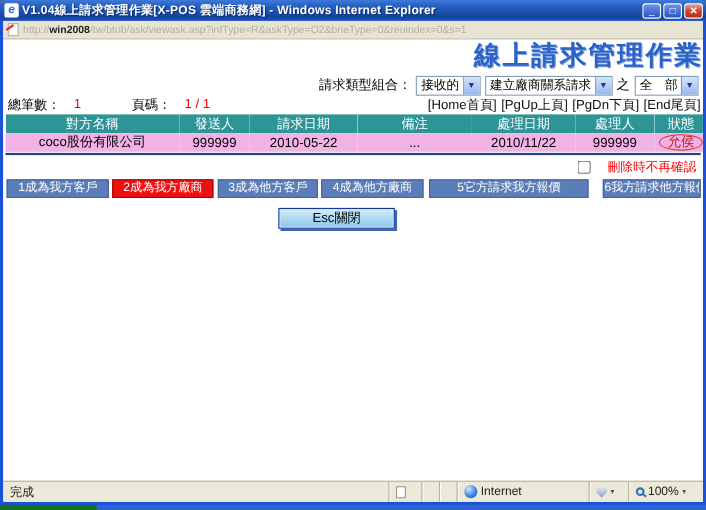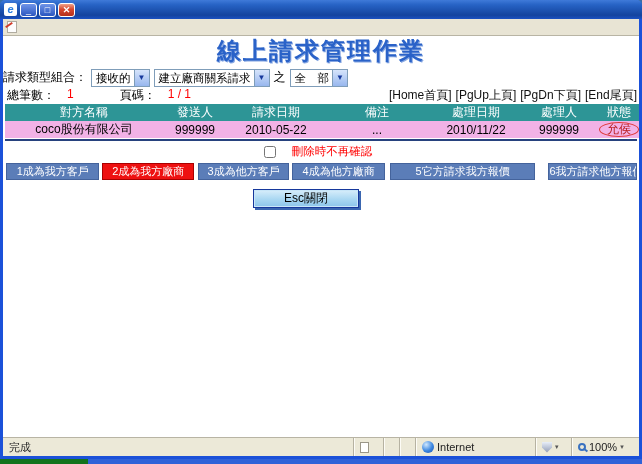--- a/index.html
+++ b/index.html
@@ -25,34 +25,34 @@
   .addressbar { height:17px; flex:0 0 17px; background:#e8e4d4; border-bottom:1px solid #b8b4a4;
                 display:flex; align-items:center; padding:0 4px; gap:4px; }
   .page-icon { width:10px; height:12px; background:#fdfdfd; border:1px solid #b0aca0; position:relative; flex:0 0 10px; }
   .page-icon::after { content:""; position:absolute; left:-3px; top:2px; width:8px; height:2px;
                       background:#d23c2a; transform:rotate(-35deg); }
   .url { font-size:9.5px; color:#b2aea2; white-space:nowrap; overflow:hidden; }
   .url b { color:#222; }
 
   
   .content { flex:1; background:#fff; overflow:hidden; padding-top:2px; }
-  .page-title { text-align:center; font-size:24px; font-weight:bold; color:#2a62c8; height:26px; line-height:26px;
+  .page-title { text-align:right; font-size:24px; font-weight:bold; color:#2a62c8; height:26px; line-height:26px;
                 letter-spacing:2px; text-shadow:1px 1px 0 #88a8e2; }
   .login-notice { text-align:right; font-size:11px; color:#f00; height:12px; line-height:12px; padding-right:3px; }
 
   .toolbar { display:flex; margin:2px 1px 0 1px; background:#10307e; border:1px solid #0a2464; gap:2px; padding:1px; height:18px; }
   .tb-btn { background:linear-gradient(#6d93dc,#4a74c8 60%,#3f66b8); border:1px solid #9db8e8; color:#fff;
             font-size:11px; line-height:14px; text-align:center; cursor:pointer; white-space:nowrap; overflow:hidden; }
   .tb-btn.disabled { color:#24459c; cursor:default; }
   .tb-btn:nth-child(1){flex:1.5} .tb-btn:nth-child(2){flex:1} .tb-btn:nth-child(3){flex:.95}
   .tb-btn:nth-child(4){flex:1} .tb-btn:nth-child(5){flex:.95} .tb-btn:nth-child(6){flex:.95}
   .tb-btn:nth-child(7){flex:.95} .tb-btn:nth-child(8){flex:1.35} .tb-btn:nth-child(9){flex:1.35}
   .tb-btn:nth-child(10){flex:1} .tb-btn:nth-child(11){flex:1.1}
 
-  .filter-row { display:flex; align-items:center; gap:4px; margin:4px 4px 0 0;
+  .filter-row { display:flex; justify-content:flex-end; align-items:center; gap:4px; margin:4px 4px 0 0;
                 font-size:12px; color:#000; height:19px; }
   .xp-select { position:relative; border:1px solid #7f9db9; background:#fff; height:18px; line-height:16px;
                font-size:11.5px; padding:0 18px 0 4px; cursor:pointer; white-space:nowrap; }
   .xp-select .dd { position:absolute; right:0; top:0; bottom:0; width:15px; border-left:1px solid #7f9db9;
                    background:linear-gradient(#d6e4fb,#98b7ee); color:#16389c; font-size:8px; line-height:16px; text-align:center; }
 
   .meta-row { display:flex; justify-content:space-between; align-items:center; font-size:12px; height:15px;
               margin:1px 2px 0 2px; }
   .meta-left { display:flex; gap:6px; padding-left:2px; }
   .meta-left .lbl { color:#000; } .meta-left .val { color:#f00; padding:0 6px; }
@@ -60,21 +60,21 @@
   .nav-links { display:flex; gap:4px; font-size:12px; color:#111; }
   .nav-links span { cursor:pointer; white-space:nowrap; }
 
   table.req { width:638px; margin:1px 2px 0 2px; border-collapse:collapse; table-layout:fixed; }
   table.req th { background:#2d9596; color:#fff; font-weight:normal; font-size:12px; height:14px; padding:0; white-space:nowrap; overflow:hidden; }
   table.req td { background:#f2b2e6; color:#000; font-size:12px; height:16px; padding:0 2px; white-space:nowrap; overflow:visible; }
   .al{text-align:center} .ac{text-align:center}
   .table-endline { height:2px; background:#27427e; margin:1px 2px 0 2px; }
   .status-circled { color:#b91c1c; border:1.6px solid #e03c3c; border-radius:50%; padding:0 7px 1px 7px; display:inline-block; line-height:12px; }
 
-  .confirm-row { display:flex; justify-content:center; align-items:center; gap:16px; height:15px; margin:3px 6px 0 0; }
+  .confirm-row { display:flex; justify-content:flex-end; align-items:center; gap:16px; height:15px; margin:3px 6px 0 0; }
   .confirm-row input { width:12px; height:12px; margin:0; }
   .confirm-row label { color:#f00; font-size:11.5px; cursor:pointer; }
 
   .actions-row { display:flex; align-items:center; margin:3px 2px 0 3px; height:18px; }
   .act-btn { background:#5b7db8; border:1px solid #44639c; color:#fff; font-size:11px; line-height:15px;
              text-align:center; cursor:pointer; white-space:nowrap; overflow:hidden; }
   .act-btn.active { background:#ee1111; border-color:#aa0000; }
   .act-btn:nth-child(1){width:95px} .act-btn:nth-child(2){width:93px;margin-left:3px}
   .act-btn:nth-child(3){width:93px;margin-left:4px} .act-btn:nth-child(4){width:94px;margin-left:3px}
   .act-btn:nth-child(5){width:148px;margin-left:5px} .act-btn:nth-child(6){width:90px;margin-left:13px}
@@ -104,29 +104,31 @@
   .bottom-strip .green { width:88px; background:#13721d; }
   .bottom-strip .blue { flex:1; background:#2f62d8; }
 </style>
 </head>
 <body>
 
 <div class="window">
 
   <div class="titlebar">
     <span class="ie-icon">e</span>
+    <span class="title-text">V1.04線上請求管理作業[X-POS 雲端商務網] - Windows Internet Explorer</span>
     <span class="win-btns">
       <span class="wbtn">_</span>
       <span class="wbtn">□</span>
       <span class="wbtn close">✕</span>
     </span>
   </div>
 
   <div class="addressbar">
     <span class="page-icon"></span>
+    <span class="url"><span>http://</span><b>win2008</b><span>/tw/btob/ask/viewask.asp?infType=R&amp;askType=O2&amp;brieType=0&amp;reuindex=0&amp;s=1</span></span>
   </div>
 
   <div class="content">
 
     <div class="page-title">線上請求管理作業</div>
 
 
     <div class="filter-row">
       <span>請求類型組合：</span>
       <span class="xp-select"><span>接收的</span><span class="dd">▼</span></span>

